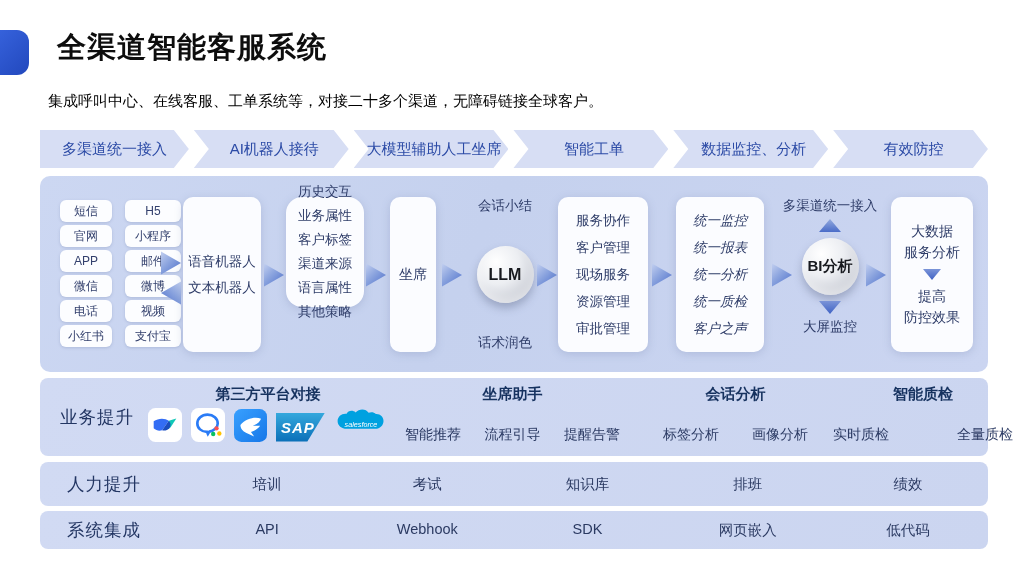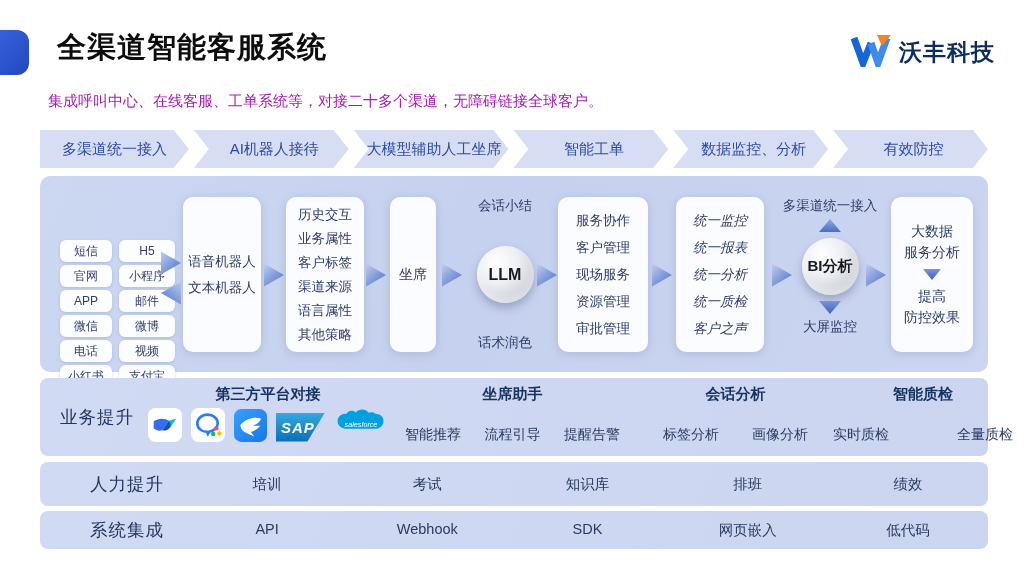--- a/index.html
+++ b/index.html
@@ -4,39 +4,39 @@
 <style>
   html,body{margin:0;padding:0;background:#fff;}
   .slide{position:relative;width:1029px;height:580px;background:#ffffff;overflow:hidden;
          font-family:"Liberation Sans",sans-serif;color:#2e3c68;}
   
   .accent{position:absolute;left:-16px;top:30px;width:45px;height:45px;border-radius:12px;
           background:linear-gradient(135deg,#3a67e2,#2248bd);}
   .title{position:absolute;left:57px;top:28px;font-size:29px;font-weight:700;color:#0d0d0d;letter-spacing:1px;}
   .logo{position:absolute;right:34px;top:33px;display:flex;align-items:center;gap:7px;}
   .brand{font-size:23px;font-weight:700;color:#0c2d5e;letter-spacing:1px;}
-  .subtitle{position:absolute;left:48px;top:92px;font-size:15px;color:#a21caf;}
+  .subtitle{position:absolute;left:48px;top:92px;font-size:15px;color:#000000;}
   
   .banner{position:absolute;left:40px;top:130px;width:948px;height:38px;display:flex;gap:5px;}
   .chev{flex:1;background:#d7def4;display:flex;align-items:center;justify-content:center;
         font-size:15px;font-weight:500;color:#2c4ba6;
         clip-path:polygon(0 0,calc(100% - 15px) 0,100% 50%,calc(100% - 15px) 100%,0 100%,15px 50%);
         padding-left:6px;}
   .chev.first{clip-path:polygon(0 0,calc(100% - 15px) 0,100% 50%,calc(100% - 15px) 100%,0 100%);padding-left:0;}
   
   .panel{position:absolute;left:40px;top:176px;width:948px;height:196px;border-radius:10px;
          background:linear-gradient(115deg,#ccd7f2 0%,#c5d1ee 45%,#cbd5f1 100%);}
-  .chips{position:absolute;left:20px;top:24px;display:grid;grid-template-columns:52px 56px;gap:3px 7px;margin-top:40px;}
+  .chips{position:absolute;left:20px;top:24px;display:grid;grid-template-columns:52px 56px;gap:3px 13px;}
   .chip{height:22px;background:#fcfdff;border-radius:6px;display:flex;align-items:center;justify-content:center;
         font-size:12px;color:#33406d;box-shadow:0 1px 3px rgba(110,125,170,.3);}
   .wbox{position:absolute;background:#fbfcff;border-radius:10px;box-shadow:0 2px 8px rgba(110,125,170,.28);
         display:flex;flex-direction:column;align-items:center;justify-content:center;
         font-size:13.5px;color:#2e3c68;text-align:center;}
   .bots{left:143px;top:21px;width:78px;height:155px;line-height:26px;}
-  .attrs{left:246px;top:21px;width:78px;height:155px;line-height:24px;}
+  .attrs{left:246px;top:21px;width:78px;height:110px;line-height:24px;border-radius:16px;}
   .agent{left:350px;top:21px;width:46px;height:155px;font-size:14px;}
   .services{left:518px;top:21px;width:90px;height:155px;line-height:27px;}
   .unified{left:636px;top:21px;width:88px;height:155px;line-height:27px;font-style:italic;}
   .outcome{left:851px;top:21px;width:82px;height:155px;line-height:21px;font-size:14px;text-align:right;}
   .sphere-group{position:absolute;display:flex;flex-direction:column;align-items:center;}
   .llm-group{left:415px;top:21px;width:100px;height:155px;justify-content:space-between;}
   .bi-group{left:735px;top:21px;width:110px;height:155px;}
   .sg-text{font-size:13.5px;color:#2e3c68;}
   .sphere{width:57px;height:57px;border-radius:50%;
           background:radial-gradient(circle at 34% 28%,#ffffff,#eceef2 40%,#cdd0d8 72%,#aeb3bf 100%);
@@ -52,51 +52,41 @@
   .tri{width:22px;height:13px;background:linear-gradient(180deg,#93aade,#4a6cc8);}
   .tri.up{clip-path:polygon(50% 0,100% 100%,0 100%);}
   .tri.down{clip-path:polygon(0 0,100% 0,50% 100%);background:linear-gradient(180deg,#7b94d8,#3f62c4);}
   .tri.small{width:18px;height:11px;}
   .gap4{height:4px;} .gap6{height:6px;}
   
   .row{position:absolute;left:40px;width:948px;background:linear-gradient(115deg,#d1daf3,#cbd5f0);border-radius:8px;}
   .row-business{top:378px;height:78px;}
   .row-hr{top:462px;height:44px;display:flex;align-items:center;}
   .row-int{top:511px;height:38px;display:flex;align-items:center;}
-  .row-label{font-size:17.5px;color:#233663;font-weight:500;letter-spacing:1px;text-align:center;}
+  .row-label{font-size:17.5px;color:#233663;font-weight:500;letter-spacing:1px;}
   .row-business .row-label{position:absolute;left:20px;top:50%;transform:translateY(-50%);}
   .row-hr .row-label,.row-int .row-label{flex:0 0 120px;padding-left:27px;}
   .bgroup{position:absolute;top:0;height:100%;}
   .bgroup-title{position:absolute;top:7px;left:0;right:0;text-align:center;font-size:15px;font-weight:700;color:#16325f;}
   .bitems{position:absolute;top:48px;left:0;right:0;display:flex;justify-content:space-between;font-size:14px;color:#2c3b64;}
   .icon-row{position:absolute;top:28px;left:0;right:0;height:42px;display:flex;align-items:center;justify-content:center;gap:9px;}
   .g1{left:108px;width:240px;} .g2{left:365px;width:215px;} .g3{left:623px;width:145px;} .g4{left:793px;width:180px;}
   .cells{flex:1;display:flex;}
   .cell{flex:1;text-align:center;font-size:14.5px;color:#2b3a62;}
   .sap-logo{width:48px;height:29px;background:linear-gradient(180deg,#35a8dd,#0a6fb8);
             clip-path:polygon(0 0,100% 0,64% 100%,0 100%);color:#fff;font-weight:700;font-style:italic;
             font-size:15px;display:flex;align-items:center;padding-left:5px;letter-spacing:1px;}
 </style>
 </head>
 <body>
 
 <div class="slide">
 
   <div class="accent"></div>
   <div class="title">全渠道智能客服系统</div>
-  <div class="logo">
-    <span>
-      <svg width="42" height="34" viewBox="0 0 42 34">
-        <path d="M4 5 L13 30 L21 10" fill="none" stroke="#1766d8" stroke-width="7"></path>
-        <path d="M21 10 L28 30 L37 5" fill="none" stroke="#3f8be8" stroke-width="7"></path>
-        <path d="M27 2 L41 2 L32 13 Z" fill="#f5831f"></path>
-      </svg>
-    </span>
-    <span class="brand">沃丰科技</span>
-  </div>
   <div class="subtitle">集成呼叫中心、在线客服、工单系统等，对接二十多个渠道，无障碍链接全球客户。</div>
 
   <div class="banner">
     <div class="chev first">多渠道统一接入</div>
     <div class="chev">AI机器人接待</div>
     <div class="chev">大模型辅助人工坐席</div>
     <div class="chev">智能工单</div>
     <div class="chev">数据监控、分析</div>
     <div class="chev">有效防控</div>
   </div>

